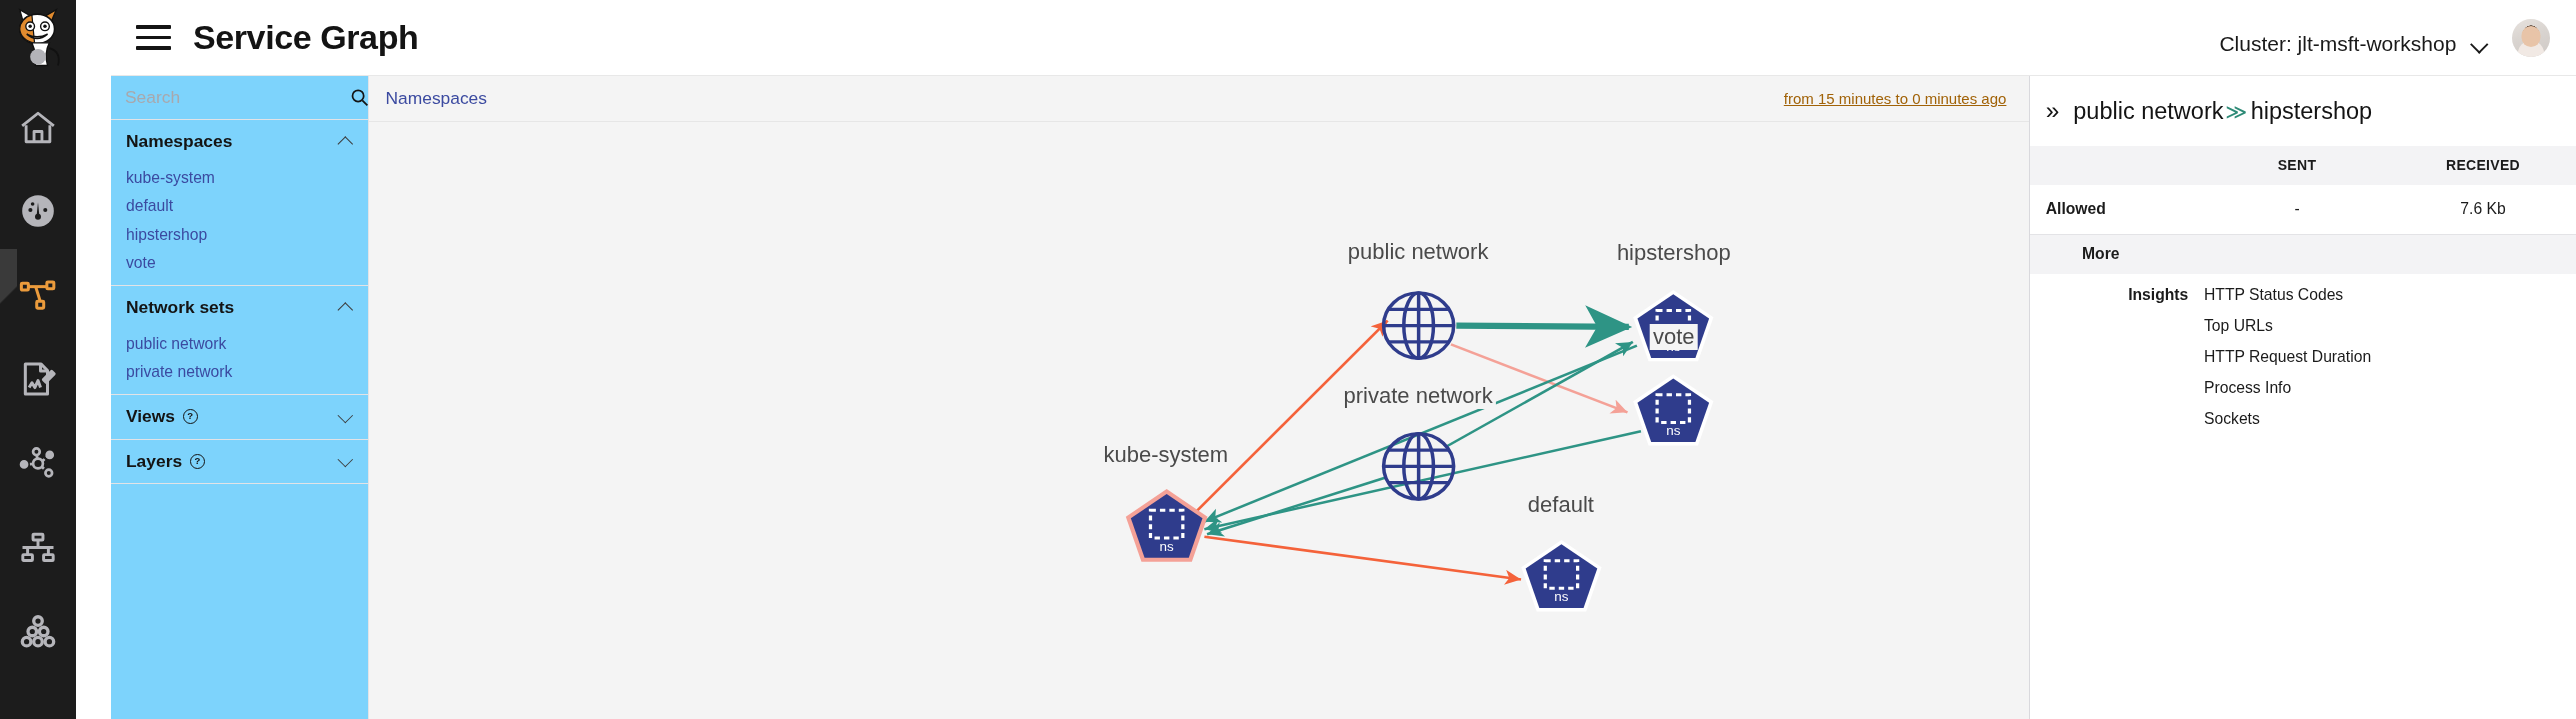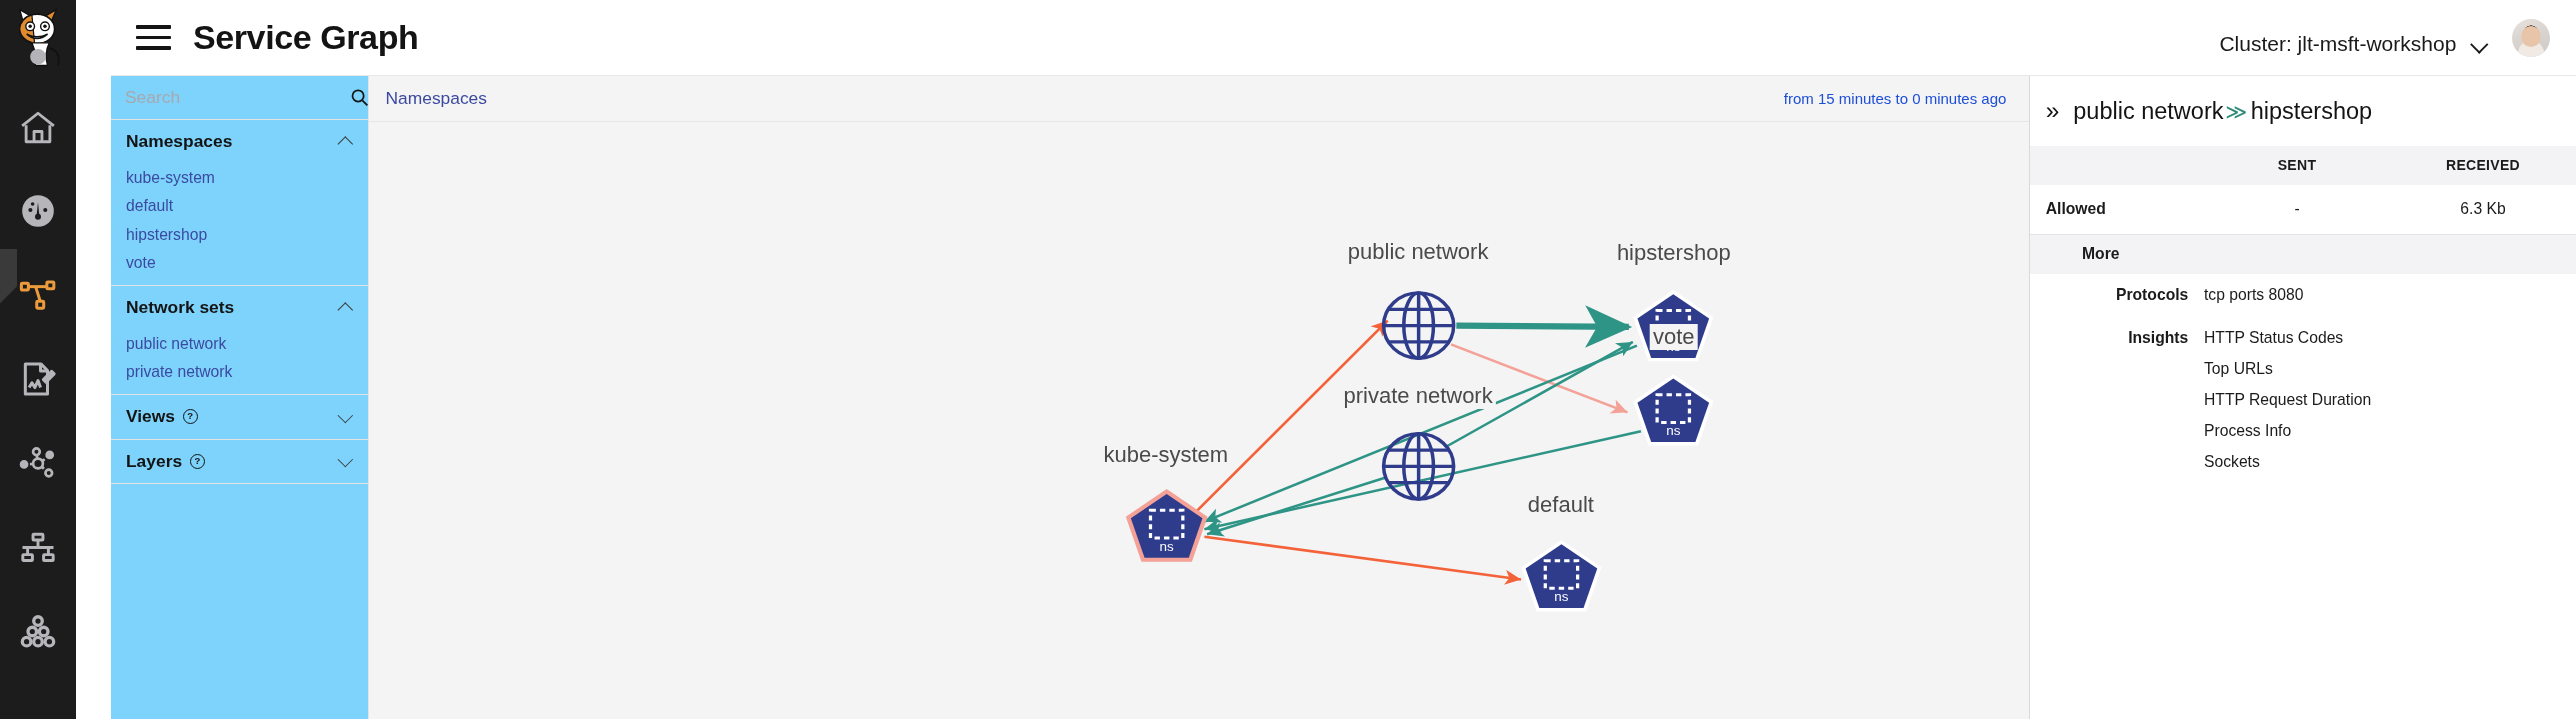--- a/index.html
+++ b/index.html
@@ -117,21 +117,21 @@
 
   
   .graph-wrap { flex:1 1 auto; display:flex; flex-direction:column; min-width:0; background:#f4f4f4; }
   .graph-bar {
     height: 46px; flex:0 0 46px; background:#f4f4f4;
     display:flex; align-items:center; padding: 0 22.6px 0 16.5px;
     border-bottom: 0.9px solid #e6e6e6;
   }
   .breadcrumb { font-size:17.4px; color:#3b4aa0; cursor:pointer; }
   .graph-bar-spacer { flex:1 1 auto; }
-  .timerange { font-size:15px; color:#1d4ed8; }
+  .timerange { font-size:15px; color:#a16207;text-decoration:underline; }
   .canvas { flex:1 1 auto; position:relative; background:#f4f4f4; overflow:hidden; }
   .canvas svg { position:absolute; inset:0; width:100%; height:100%; }
   .nodelabel {
     position:absolute; transform:translate(-50%,-50%);
     font-size:22px; color:#4a4a4a; background:#f4f4f4;
     padding: 0 3.5px; white-space:nowrap; pointer-events:none;
   }
 
   
   .detail {
@@ -470,33 +470,27 @@
             <tr>
               <th class="c0"></th>
               <th>SENT</th>
               <th>RECEIVED</th>
             </tr>
           </thead>
           <tbody>
             <tr class="rowline">
               <td class="c0">Allowed</td>
               <td>-</td>
-              <td>6.3 Kb</td>
+              <td>7.6 Kb</td>
             </tr>
           </tbody>
         </table>
 
         <div class="more-bar">More</div>
 
-        <div class="kv">
-          <div class="kv-key">Protocols</div>
-          <div class="kv-vals">
-            <div class="kv-val">tcp ports 8080</div>
-          </div>
-        </div>
 
         <div class="kv">
           <div class="kv-key">Insights</div>
           <div class="kv-vals">
             <div class="kv-val link">HTTP Status Codes</div>
             <div class="kv-val link">Top URLs</div>
             <div class="kv-val link">HTTP Request Duration</div>
             <div class="kv-val link">Process Info</div>
             <div class="kv-val link">Sockets</div>
           </div>

